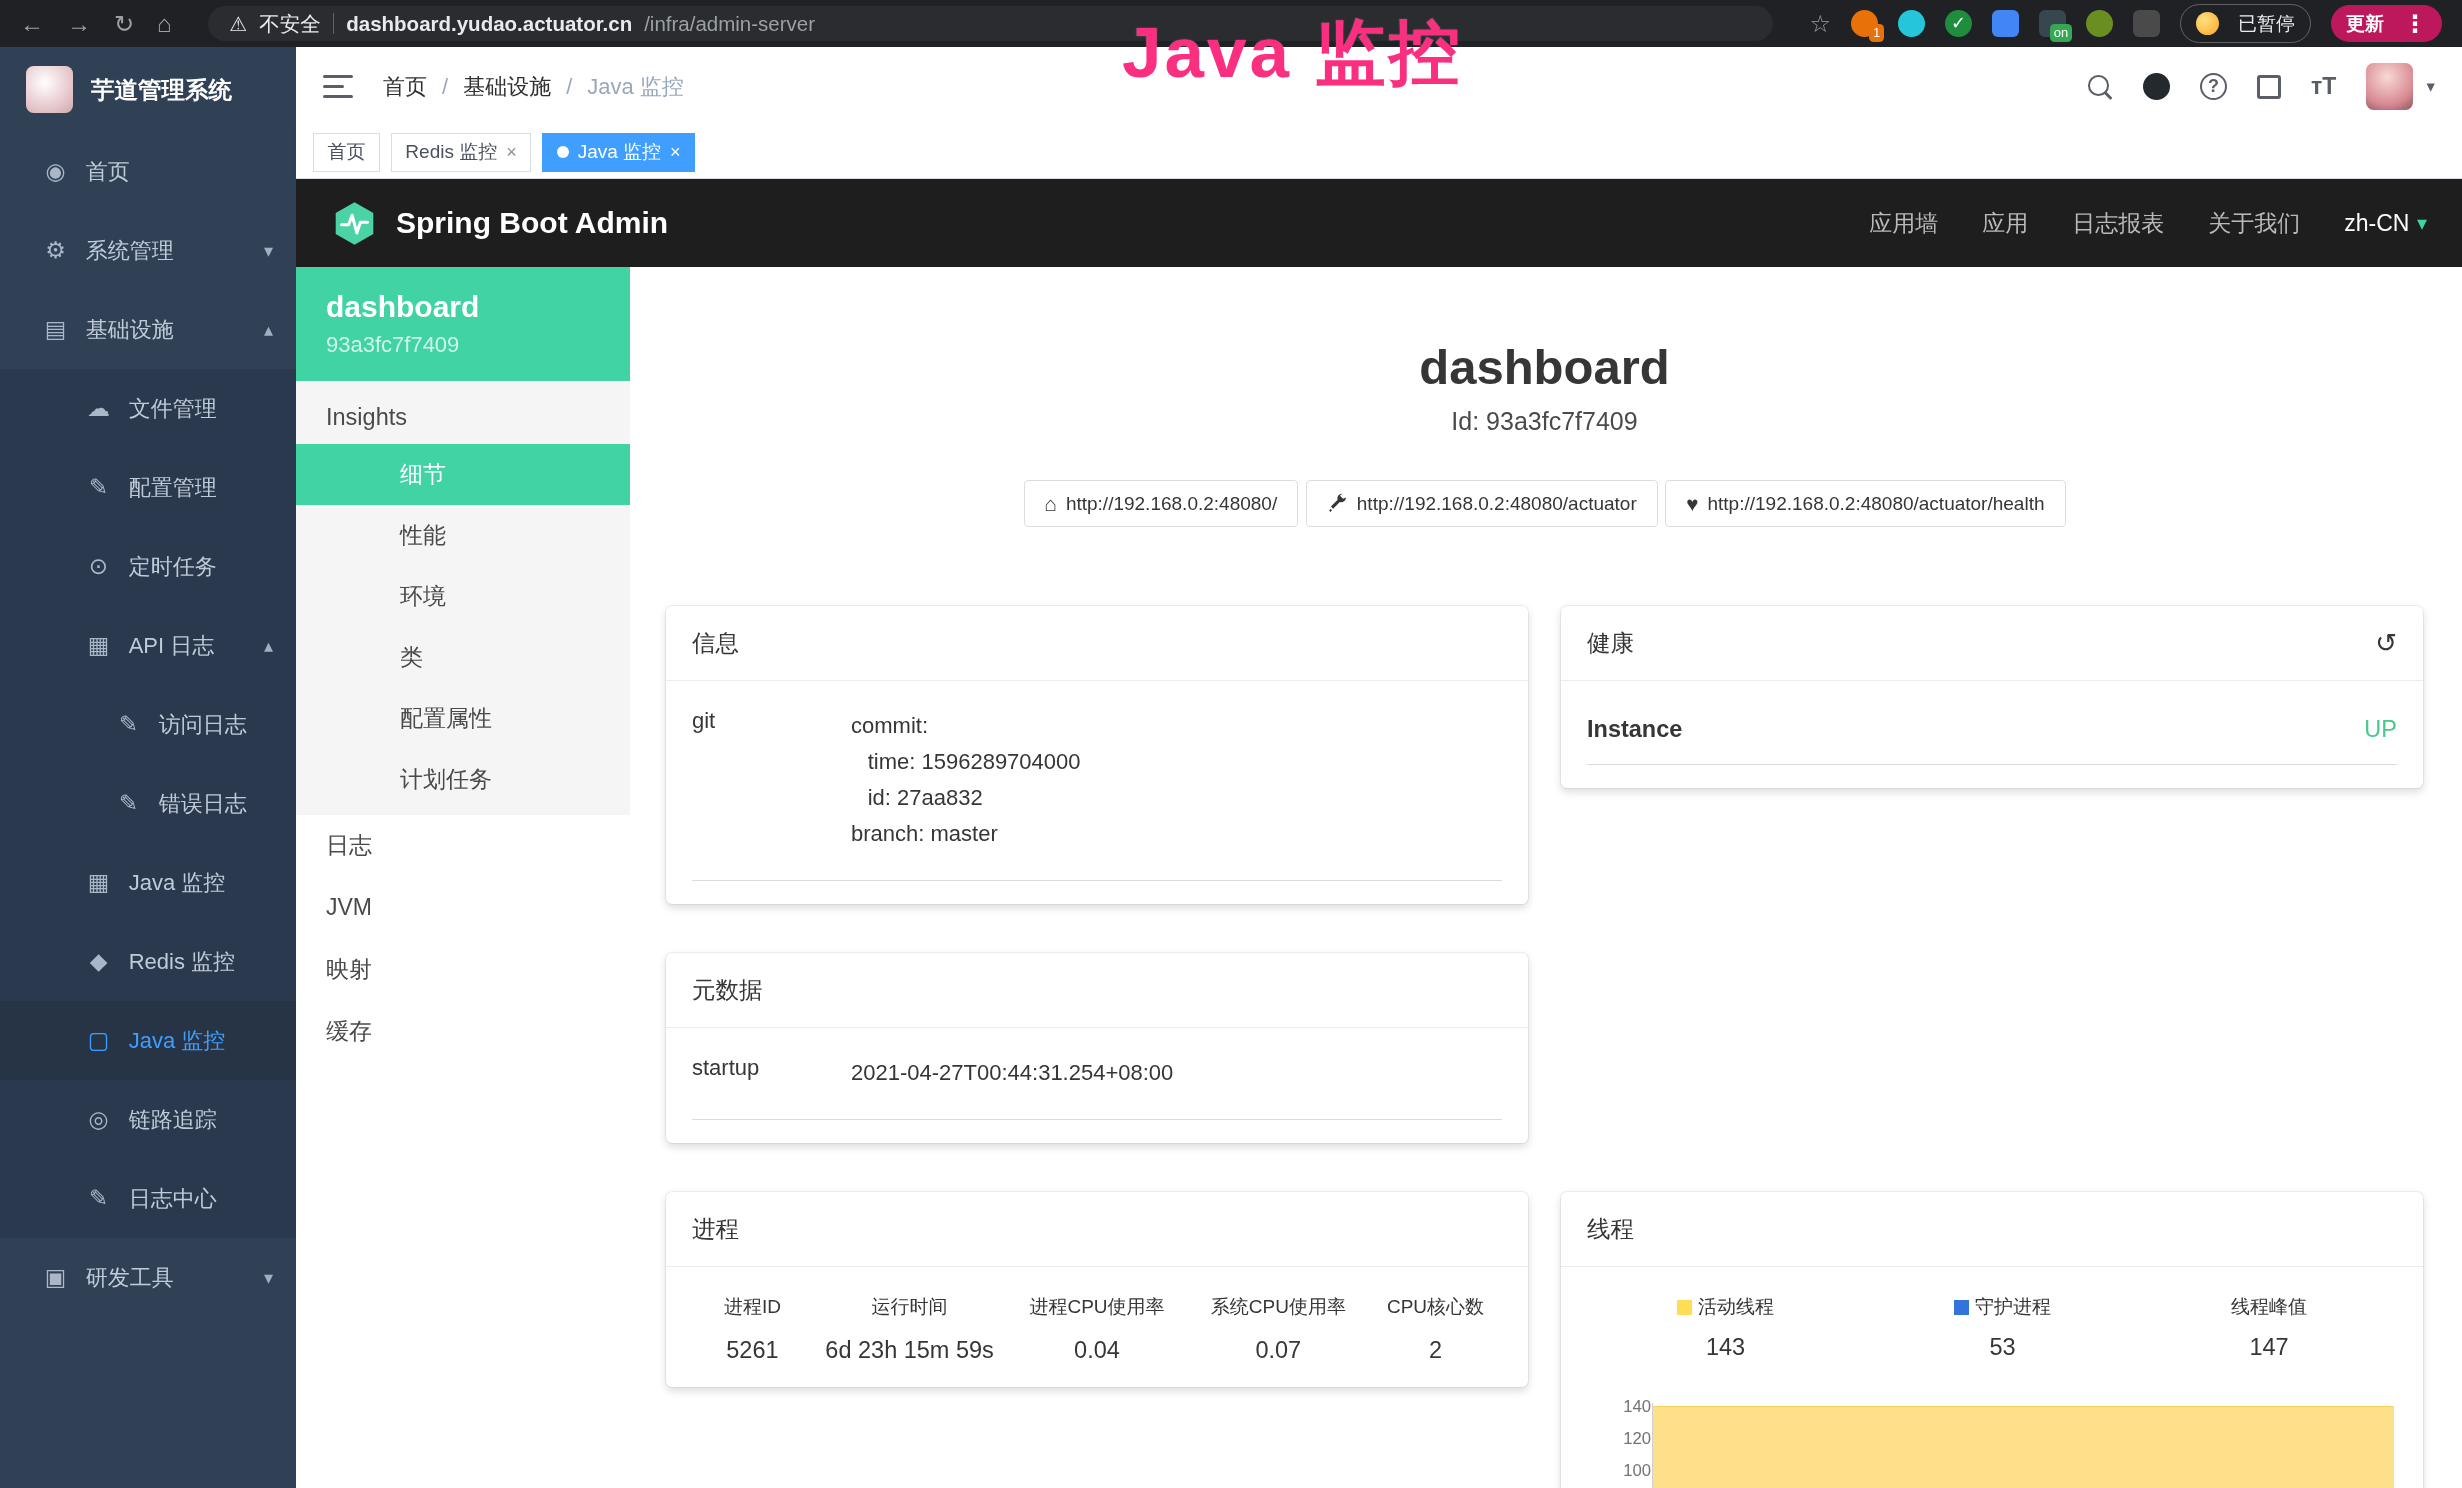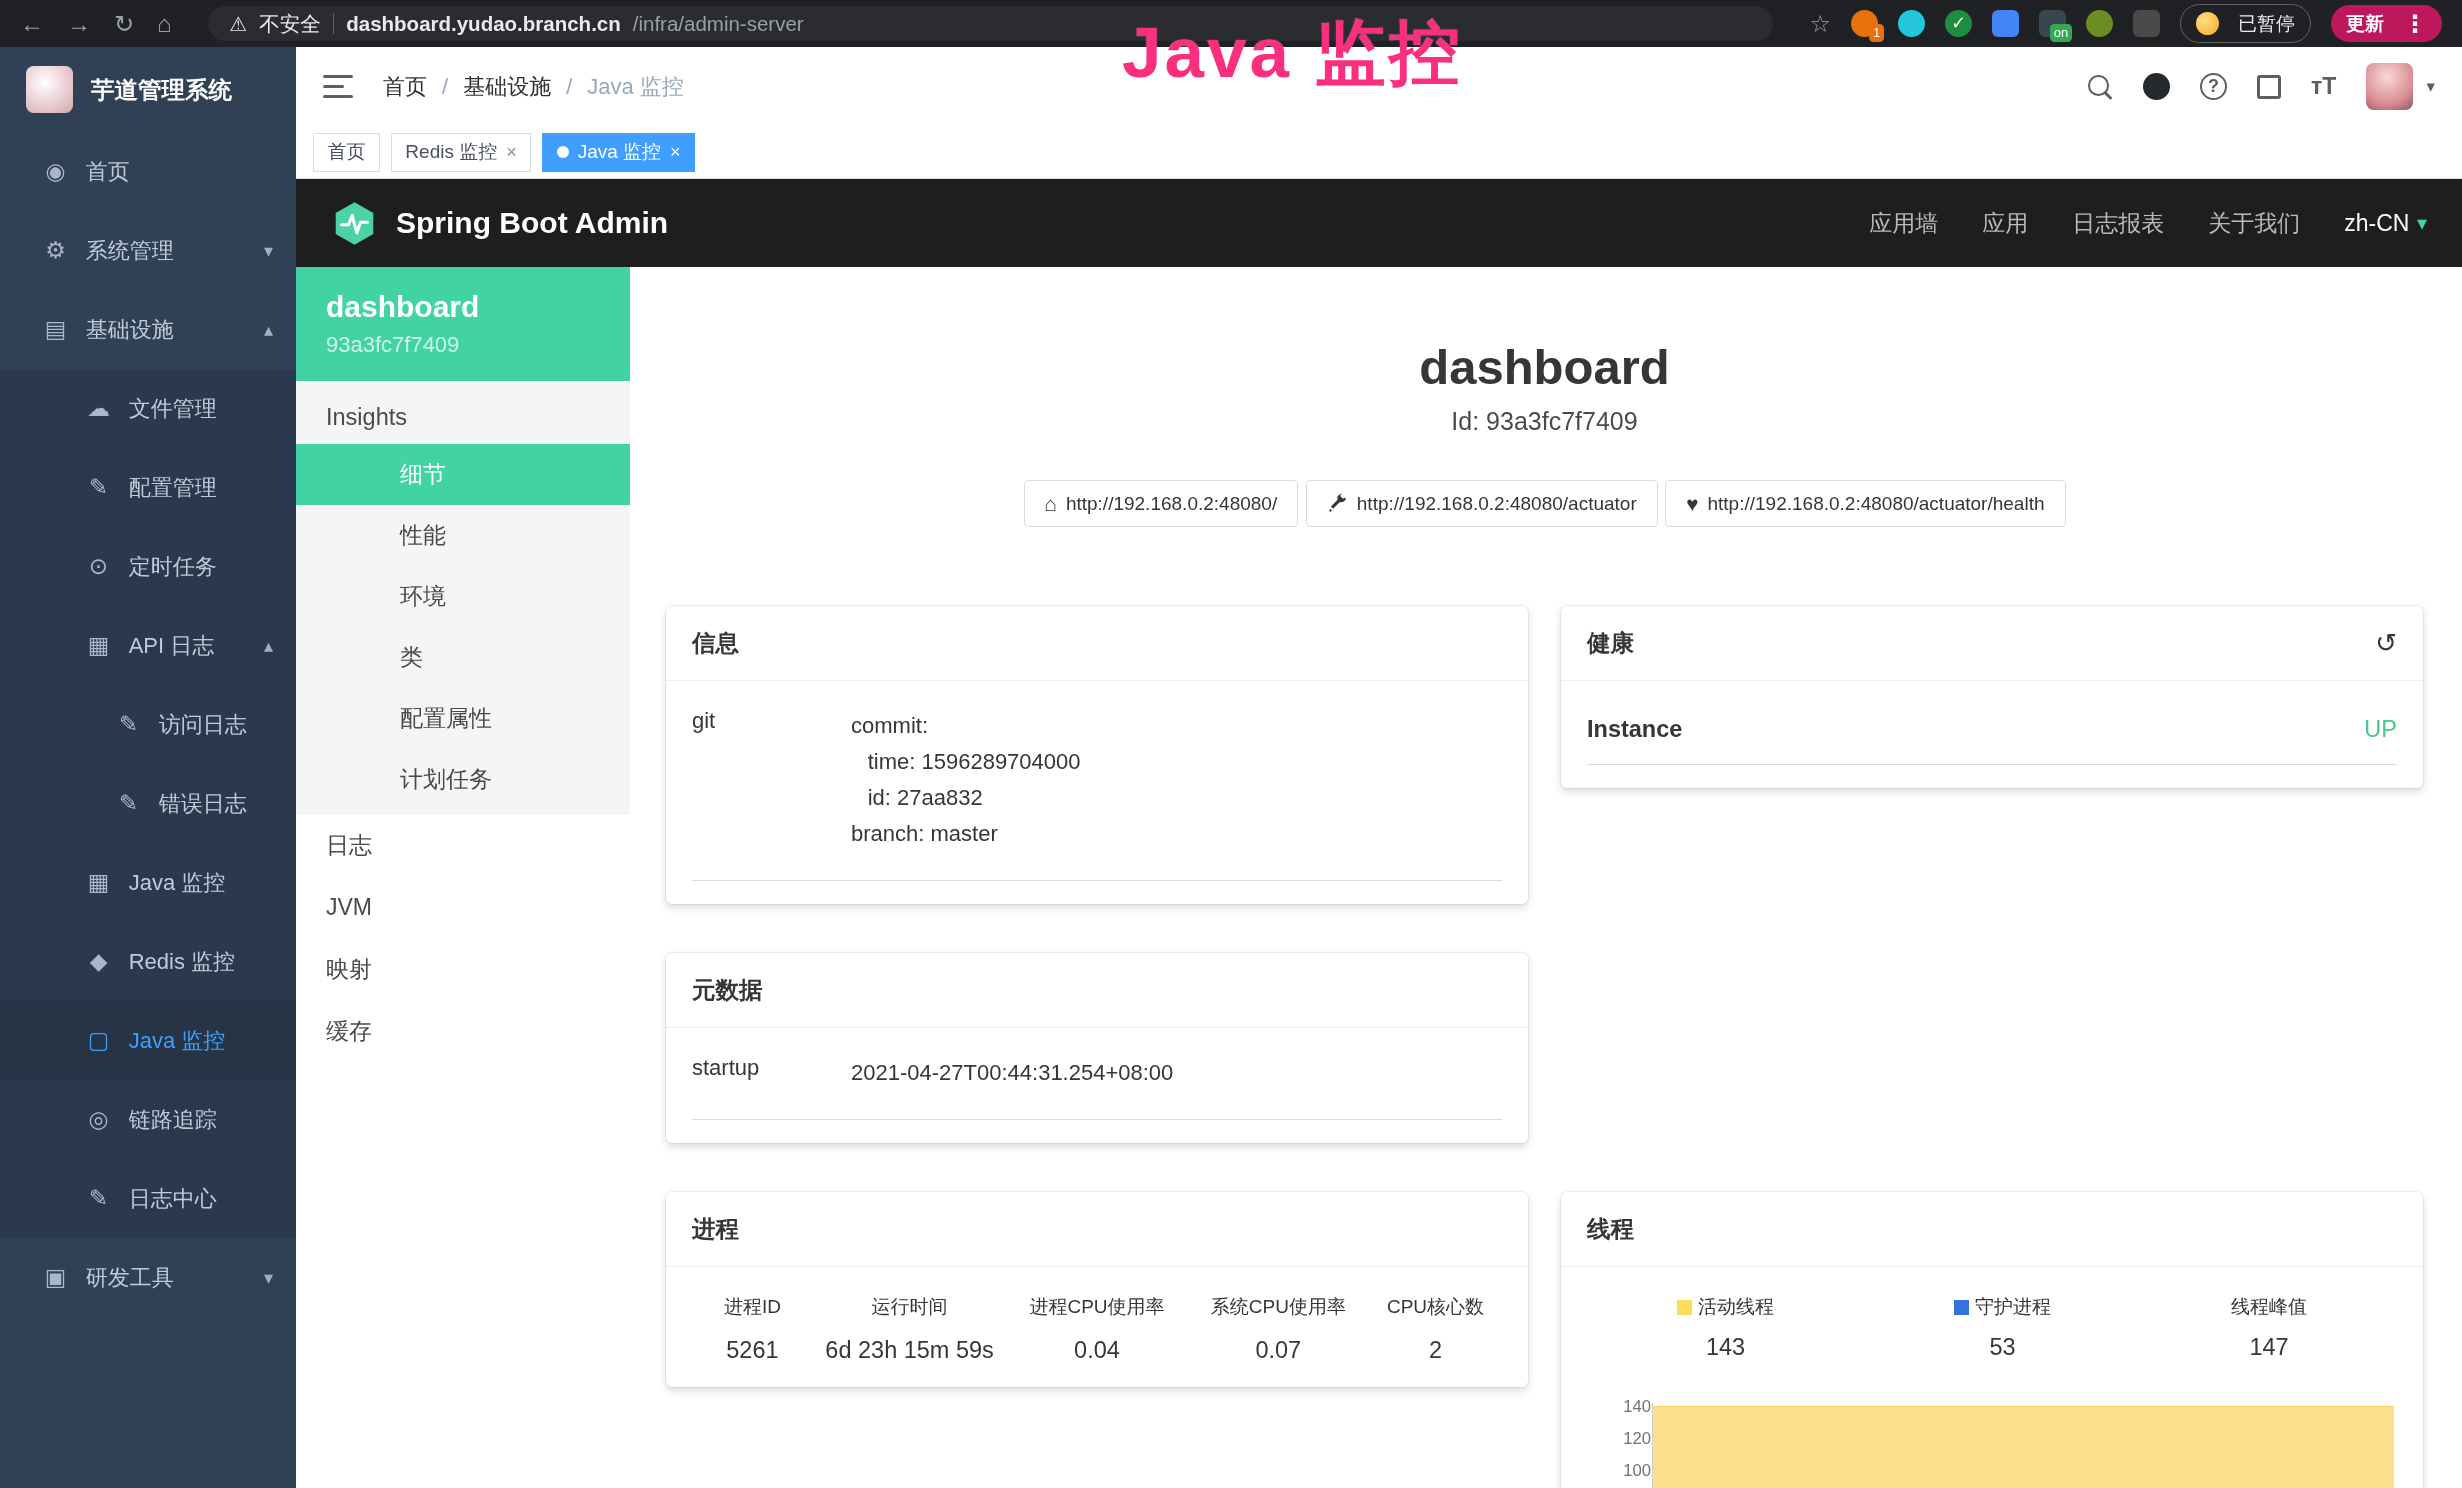--- a/index.html
+++ b/index.html
@@ -100,21 +100,21 @@
   .inst-title{font-size:49px;font-weight:bold;color:#363636;text-align:center;margin-top:23px}
   .inst-sub{font-size:25px;color:#4a4a4a;text-align:center;margin-top:12px}
   .links{display:flex;justify-content:center;gap:7.6px;margin-top:44px}
   .link-btn{display:flex;align-items:center;gap:9px;border:0.8px solid #dbdbdb;border-radius:4.6px;background:#fff;padding:10.6px 20px;font-size:19px;color:#363636;cursor:pointer}
   .l-ic{font-size:20.5px}
   .l-svg{width:21px;height:21px}
 
   .cards{display:grid;grid-template-columns:1fr 1fr;column-gap:33px;row-gap:49px;margin-top:79px;align-items:start}
   .card{background:#fff;border-radius:6px;box-shadow:0 0 0 0.8px rgba(10,10,10,.07),0 3.8px 9px rgba(10,10,10,.14)}
   .card-h{display:flex;align-items:center;justify-content:space-between;padding:21px 26px;border-bottom:0.8px solid #ededed}
-  .card-title{font-size:23.5px;font-weight:bold;color:#363636}
+  .card-title{font-size:23.5px;font-weight:normal;color:#363636}
   .hist-ic{font-size:26px;color:#363636;cursor:pointer}
   .card-b{padding:27px 26px 23px 26px;font-size:22px;color:#363636}
 
   .kv-row{display:flex;padding-bottom:28px;border-bottom:0.8px solid #dbdbdb}
   .kv-key{width:159px;flex-shrink:0}
   .kv-val{flex:1;line-height:36px}
   .kv-val .ind{padding-left:16.7px}
 
   .health-row{display:flex;align-items:center;justify-content:space-between;padding:7.6px 0 21px 0;border-bottom:0.8px solid #dbdbdb}
   .health-name{font-weight:bold;font-size:23.5px}
@@ -145,21 +145,21 @@
 
   <div class="browser-bar">
     <span class="b-ic">←</span>
     <span class="b-ic">→</span>
     <span class="b-ic">↻</span>
     <span class="b-ic">⌂</span>
     <div class="omnibox">
       <span class="warn-ic">⚠</span>
       <span class="warn-txt">不安全</span>
       <span class="om-div"></span>
-      <span class="url-host">dashboard.yudao.branch.cn</span>
+      <span class="url-host">dashboard.yudao.actuator.cn</span>
         <span class="url-path">/infra/admin-server</span>
     </div>
     <div class="b-right">
       <span class="b-ic">☆</span>
       <span class="ext e1">
           <i class="badge">1</i>
         </span>
       <span class="ext e2"></span>
       <span class="ext e3">✓</span>
       <span class="ext e4"></span>

